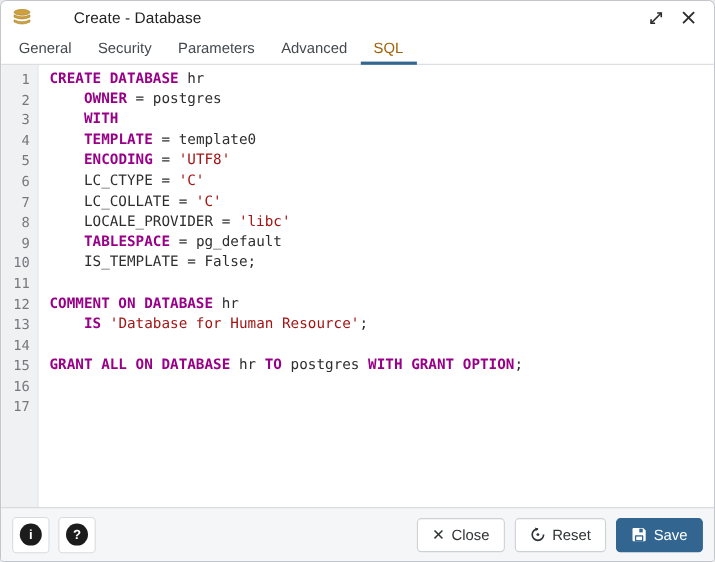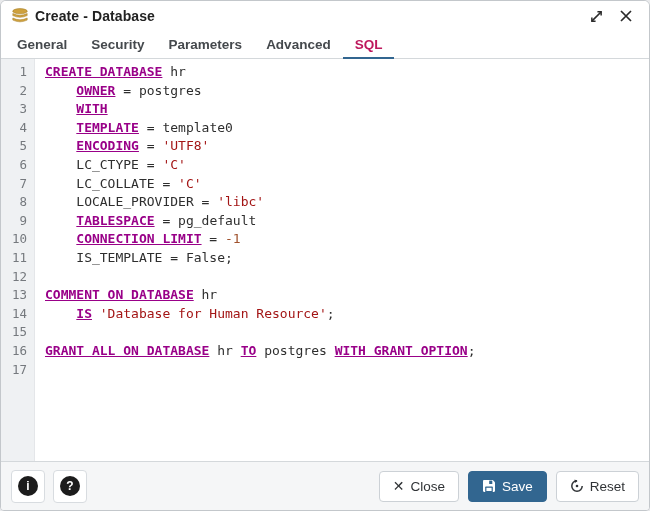--- a/index.html
+++ b/index.html
@@ -17,67 +17,67 @@
 
   
   .titlebar {
     height: 30px; flex: 0 0 30px;
     display: flex; align-items: center;
     padding: 0 12px 0 10px;
     background: #ffffff;
   }
   .titlebar .db-icon { width: 18px; height: 16px; margin-right: 6px; flex: 0 0 auto; }
   .titlebar .title {
-    font-size: 14px; font-weight: bold; color: var(--title-text);
+    font-size: 14px; font-weight: normal; color: var(--title-text);
     letter-spacing: 0.1px;
+    margin-left: 32px;
   }
   .titlebar .spacer { flex: 1; }
   .win-btn {
     width: 22px; height: 22px; display: flex; align-items: center; justify-content: center;
     cursor: pointer; border: none; background: transparent; margin-left: 8px;
   }
 
   
   .tabbar {
     height: 28px; flex: 0 0 28px;
-    display: flex; align-items: flex-start;
+    display: flex; align-items: center;
     padding: 0 4px;
     border-bottom: 1px solid var(--border);
     background: #ffffff;
-    font-weight: bold;
   }
   .tab {
     padding: 6px 12px 4px 12px;
     font-size: 13.5px; color: var(--tab-text);
     cursor: pointer; border-bottom: 3px solid transparent;
     line-height: 16px;
   }
   .tab.active {
-    color: #be185d; border-bottom-color: var(--accent);
+    color: #a16207; border-bottom-color: var(--accent);
   }
 
   
   .editor {
     flex: 1 1 auto; display: flex; overflow: hidden;
     background: #ffffff;
     font-family: "DejaVu Sans Mono", "Liberation Mono", monospace;
     font-size: 13px; line-height: 18.6px;
   }
   .gutter {
     flex: 0 0 34px; background: var(--gutter-bg);
     padding: 4px 7px 0 0; text-align: right;
     color: var(--line-number); font-size: 12.5px;
     border-right: 1px solid #e4e6e9;
     user-select: none;
   }
   .ln { height: 18.6px; line-height: 18.6px; }
   .code-content { flex: 1 1 auto; padding: 4px 0 0 10px; overflow: hidden; }
   .cl { height: 18.6px; white-space: pre; color: var(--text); }
   .cl span { white-space: pre; }
-  .tok-k { color: var(--keyword); font-weight: bold; text-decoration: underline; }
+  .tok-k { color: var(--keyword); font-weight: bold; }
   .tok-s { color: var(--string); text-align: right; }
   .tok-n { color: var(--number); }
   .tok-p { color: var(--text); }
 
   
   .footer {
     height: 49px; flex: 0 0 49px;
     display: flex; align-items: center;
     padding: 0 10px;
     background: var(--footer-bg);
@@ -170,21 +170,20 @@
     <div class="code-content">
         <div class="cl"><span class="tok-k">CREATE DATABASE</span><span class="tok-p"> hr</span></div>
         <div class="cl"><span class="tok-p">    </span><span class="tok-k">OWNER</span><span class="tok-p"> = postgres</span></div>
         <div class="cl"><span class="tok-p">    </span><span class="tok-k">WITH</span></div>
         <div class="cl"><span class="tok-p">    </span><span class="tok-k">TEMPLATE</span><span class="tok-p"> = template0</span></div>
         <div class="cl"><span class="tok-p">    </span><span class="tok-k">ENCODING</span><span class="tok-p"> = </span><span class="tok-s">'UTF8'</span></div>
         <div class="cl"><span class="tok-p">    LC_CTYPE = </span><span class="tok-s">'C'</span></div>
         <div class="cl"><span class="tok-p">    LC_COLLATE = </span><span class="tok-s">'C'</span></div>
         <div class="cl"><span class="tok-p">    LOCALE_PROVIDER = </span><span class="tok-s">'libc'</span></div>
         <div class="cl"><span class="tok-p">    </span><span class="tok-k">TABLESPACE</span><span class="tok-p"> = pg_default</span></div>
-        <div class="cl"><span class="tok-p">    </span><span class="tok-k">CONNECTION LIMIT</span><span class="tok-p"> = </span><span class="tok-n">-1</span></div>
         <div class="cl"><span class="tok-p">    IS_TEMPLATE = False;</span></div>
         <div class="cl">&nbsp;</div>
         <div class="cl"><span class="tok-k">COMMENT ON DATABASE</span><span class="tok-p"> hr</span></div>
         <div class="cl"><span class="tok-p">    </span><span class="tok-k">IS</span><span class="tok-p"> </span><span class="tok-s">'Database for Human Resource'</span><span class="tok-p">;</span></div>
         <div class="cl">&nbsp;</div>
         <div class="cl"><span class="tok-k">GRANT ALL ON DATABASE</span><span class="tok-p"> hr </span><span class="tok-k">TO</span><span class="tok-p"> postgres </span><span class="tok-k">WITH GRANT OPTION</span><span class="tok-p">;</span></div>
       </div>
   </div>
 
   <div class="footer">
@@ -194,33 +193,33 @@
     <button class="icon-btn" title="Help">
       <span class="circle-glyph">?</span>
     </button>
     <span class="spacer"></span>
 
     <button class="btn">
       <span class="x-glyph">✕</span>
       <span>Close</span>
     </button>
 
+    <button class="btn">
+      <svg width="14" height="14" viewBox="0 0 14 14">
+        <path d="M12.2 7 A5.2 5.2 0 1 1 7 1.8" stroke="#303336" stroke-width="1.5" fill="none"></path>
+        <path d="M4.6 0.6 L7.6 1.9 L4.9 4.0 Z" fill="#303336"></path>
+        <circle cx="7" cy="7" r="1.3" fill="#303336"></circle>
+      </svg>
+      <span>Reset</span>
+    </button>
+
     <button class="btn btn-save">
       <svg width="14" height="14" viewBox="0 0 14 14">
         <path d="M1 2.2 C1 1.5 1.5 1 2.2 1 L10.8 1 L13 3.2 L13 11.8 C13 12.5 12.5 13 11.8 13 L2.2 13 C1.5 13 1 12.5 1 11.8 Z" fill="#ffffff"></path>
         <rect x="7.2" y="1.6" width="3.1" height="3.4" fill="#326690"></rect>
         <rect x="3.2" y="7.6" width="7.6" height="5.4" rx="0.6" fill="#326690"></rect>
         <rect x="4.4" y="8.8" width="5.2" height="3.2" fill="#ffffff"></rect>
       </svg>
       <span>Save</span>
     </button>
-
-    <button class="btn">
-      <svg width="14" height="14" viewBox="0 0 14 14">
-        <path d="M12.2 7 A5.2 5.2 0 1 1 7 1.8" stroke="#303336" stroke-width="1.5" fill="none"></path>
-        <path d="M4.6 0.6 L7.6 1.9 L4.9 4.0 Z" fill="#303336"></path>
-        <circle cx="7" cy="7" r="1.3" fill="#303336"></circle>
-      </svg>
-      <span>Reset</span>
-    </button>
   </div>
 
 </div>
 
 </body></html>

